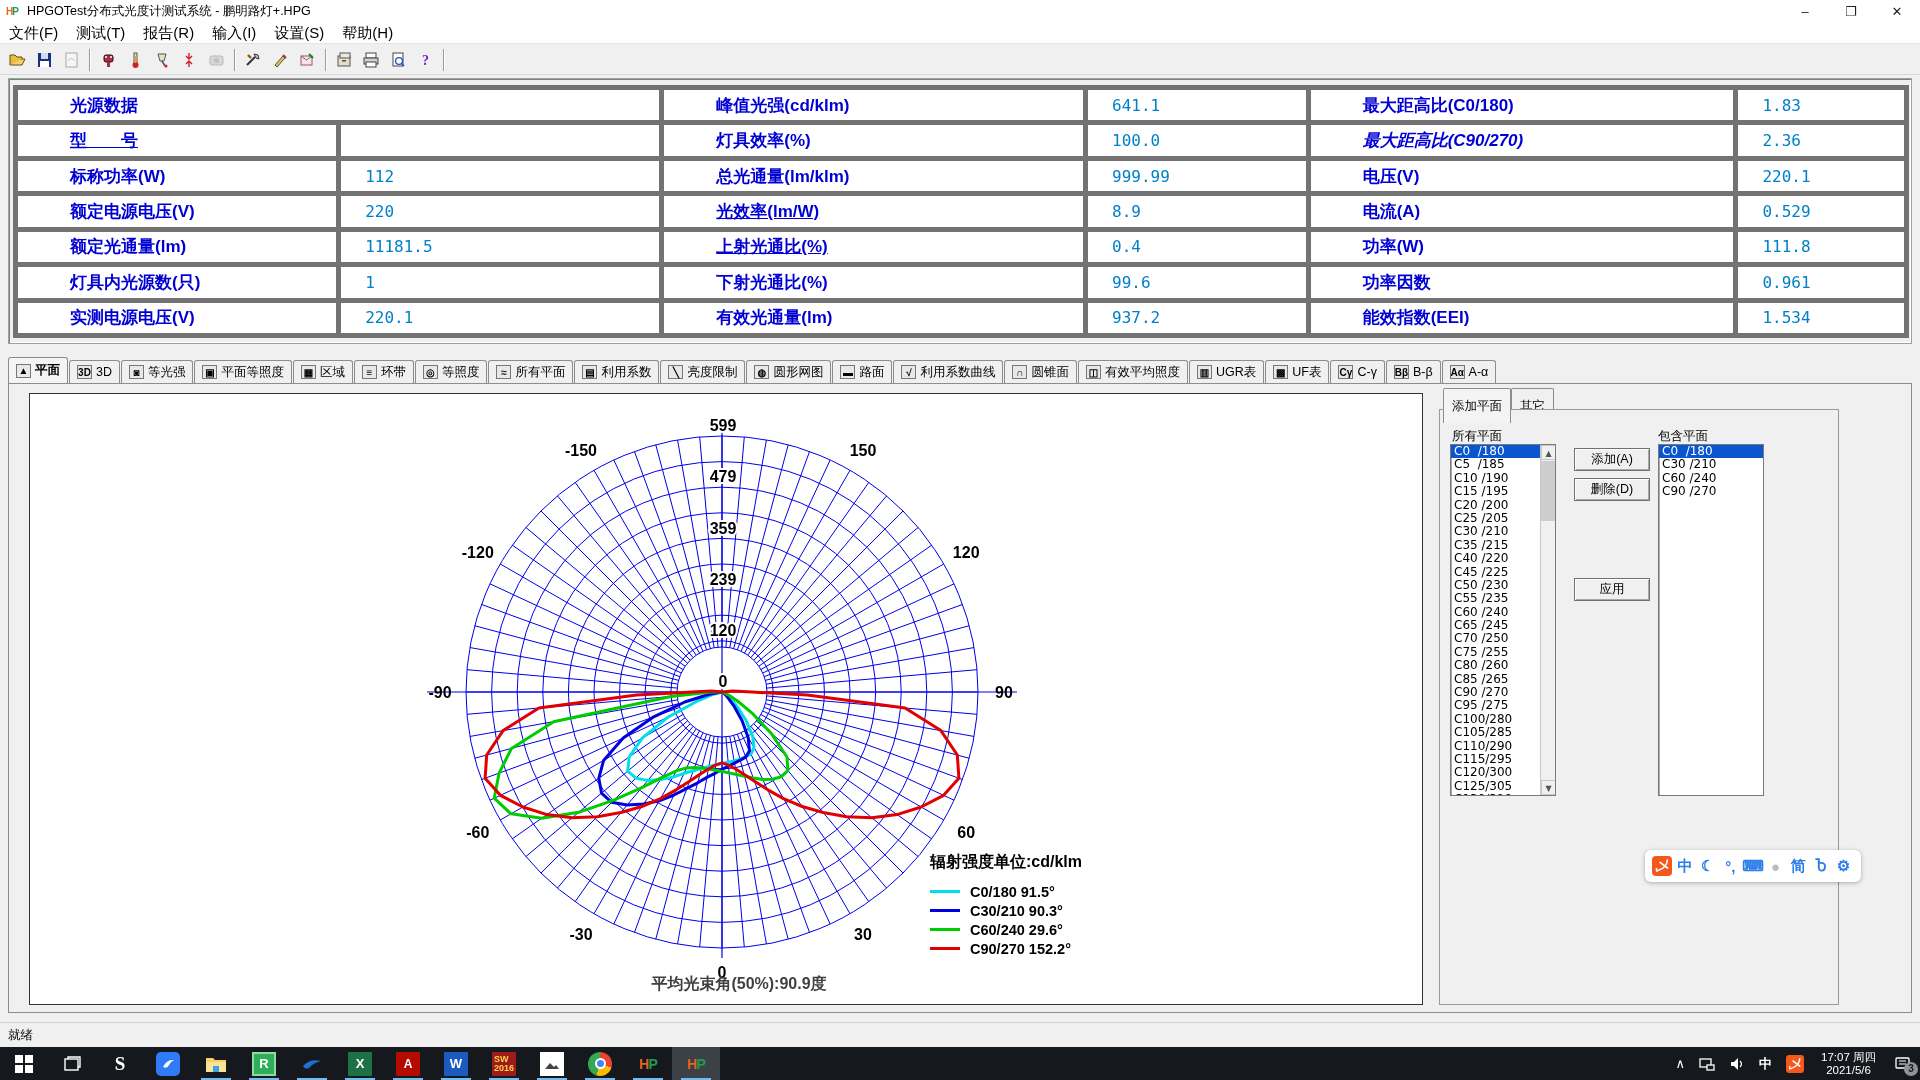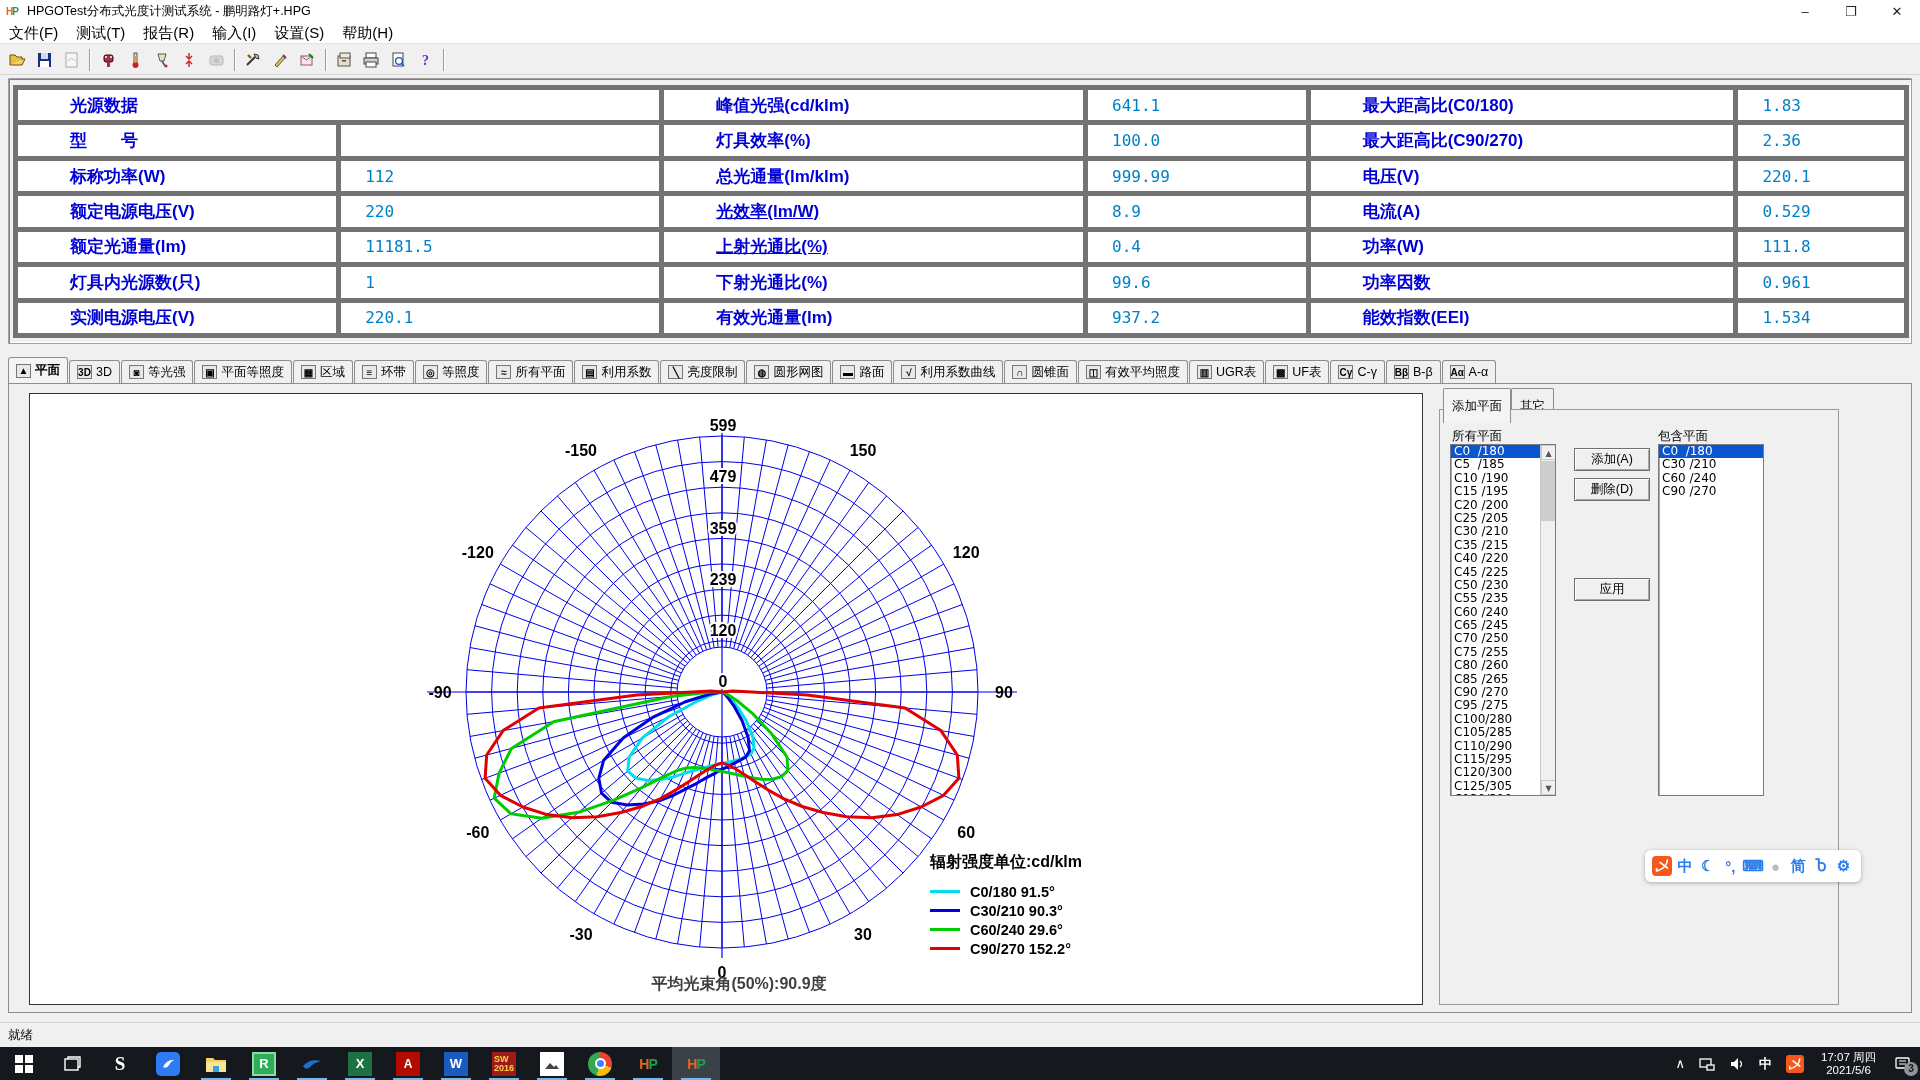--- a/index.html
+++ b/index.html
@@ -213,25 +213,25 @@
   <table id="data-table">
       <tbody id="table-body">
         <tr>
           <td class="lbl" colspan="2" style="width: 633px;">光源数据</td>
           <td class="lbl" style="width: 415px;">峰值光强(cd/klm)</td>
           <td class="val" style="width: 218px;">641.1</td>
           <td class="lbl" style="width: 419px;">最大距高比(C0/180)</td>
           <td class="val" style="width: 167px; margin-left: 26px;">1.83</td>
         </tr>
         <tr>
-          <td class="lbl" style="width: 420px;">型　　号</td>
+          <td class="lbl" style="width: 420px; text-decoration: underline;">型　　号</td>
           <td class="val" style="width: 213px;"></td>
           <td class="lbl" style="width: 415px;">灯具效率(%)</td>
           <td class="val" style="width: 218px;">100.0</td>
-          <td class="lbl" style="width: 419px;">最大距高比(C90/270)</td>
+          <td class="lbl" style="width: 419px; font-style: italic;">最大距高比(C90/270)</td>
           <td class="val" style="width: 211px;">2.36</td>
         </tr>
         <tr>
           <td class="lbl" style="width: 420px;">标称功率(W)</td>
           <td class="val" style="width: 213px;">112</td>
           <td class="lbl" style="width: 415px;">总光通量(lm/klm)</td>
           <td class="val" style="width: 218px;">999.99</td>
           <td class="lbl" style="width: 419px;">电压(V)</td>
           <td class="val" style="width: 211px;">220.1</td>
         </tr>

